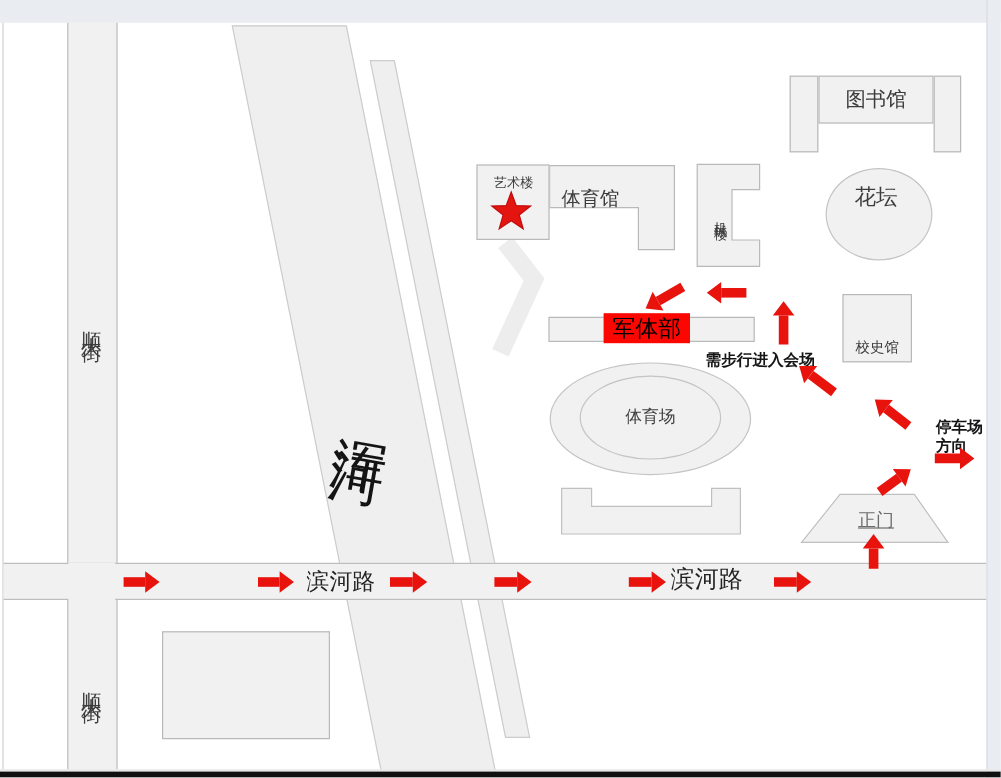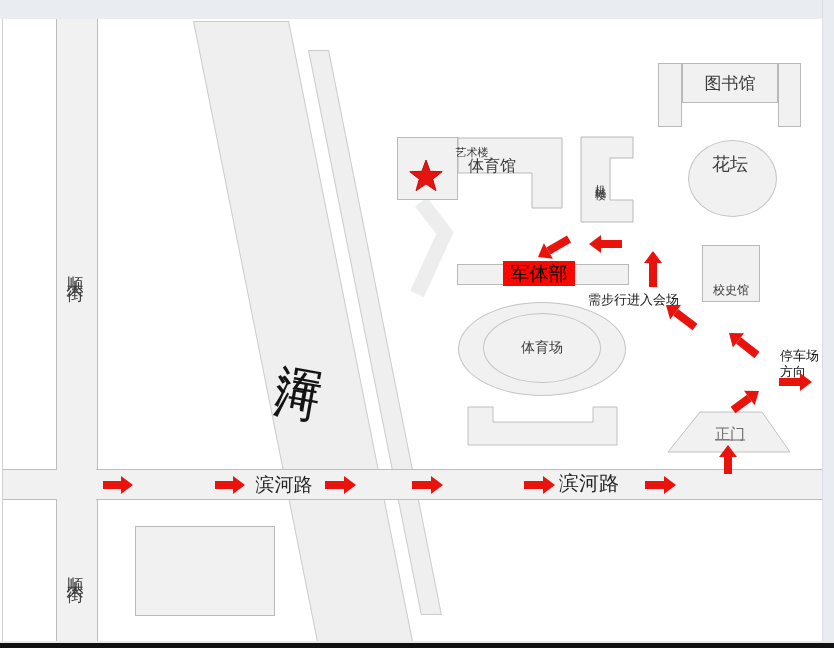--- a/index.html
+++ b/index.html
@@ -37,21 +37,21 @@
   .mil-bar{left:457px;top:264px;width:172px;height:21px;}
   .mil-red{left:503px;top:261px;width:72px;height:25px;background:#fb0600;border:none;}
   .hist{left:702px;top:245px;width:58px;height:57px;}
   .stad-outer{left:458px;top:302px;width:168px;height:94px;}
   .stad-inner{left:483px;top:313px;width:118px;height:70px;}
   .yucai{left:135px;top:526px;width:140px;height:90px;}
   
   .lbl{position:absolute;color:#3c3c3c;white-space:nowrap;transform:translate(-50%,-50%);}
   .lbl-v{position:absolute;color:#3c3c3c;writing-mode:vertical-rl;text-orientation:upright;
          transform:translate(-50%,-50%);}
-  .note{font-family:"DejaVu Sans", sans-serif;font-weight:normal;color:#151515;transform:none;}
+  .note{font-family:"DejaVu Sans", sans-serif;font-weight:bold;color:#151515;transform:none;}
   .hunhe{font-size:46px;color:#141414;letter-spacing:10px;
          transform:translate(-50%,-50%) rotate(10deg);}
   svg{position:absolute;left:0;top:0;}
 </style>
 </head>
 <body>
 
 <div id="canvas">
 
   <div class="abs top-strip"></div>
@@ -90,21 +90,21 @@
   </svg>
 
   <div class="lbl-v" style="left:76px;top:270px;font-size:17px;letter-spacing:5px;">顺大街</div>
   <div class="lbl-v" style="left:76px;top:571px;font-size:17px;letter-spacing:5px;">顺大街</div>
   <div class="lbl" style="left:284px;top:485px;font-size:19px;color:#222;">滨河路</div>
   <div class="lbl" style="left:589px;top:483px;font-size:20px;color:#222;">滨河路</div>
   <div class="lbl-v hunhe" style="left:308px;top:342px;">浑河</div>
 
   <div class="lbl" style="left:730px;top:83px;font-size:17px;">图书馆</div>
   <div class="lbl" style="left:730px;top:164px;font-size:18px;">花坛</div>
-  <div class="lbl" style="left:428px;top:152px;font-size:11px;margin-left:44px;">艺术楼</div>
+  <div class="lbl" style="left:428px;top:152px;font-size:11px;">艺术楼</div>
   <div class="lbl" style="left:492px;top:154px;font-size:16px;margin-top:12px;">体育馆</div>
   <div class="lbl-v" style="left:599px;top:179px;font-size:11px;letter-spacing:2px;">机械楼</div>
   <div class="lbl" style="left:539px;top:274px;font-size:19px;color:#000000;font-weight:normal;">军体部</div>
   <div class="lbl" style="left:731px;top:290px;font-size:12px;">校史馆</div>
   <div class="lbl" style="left:542px;top:348px;font-size:14px;">体育场</div>
   <div class="lbl" style="left:730px;top:434px;font-size:15px;color:#6d6d6d;text-decoration:underline;">正门</div>
 
   <div class="lbl note" style="left:588px;top:291px;font-size:13px;">需步行进入会场</div>
   <div class="lbl note" style="left:780px;top:347px;font-size:13px;">停车场</div>
   <div class="lbl note" style="left:780px;top:363px;font-size:13px;">方向</div>

